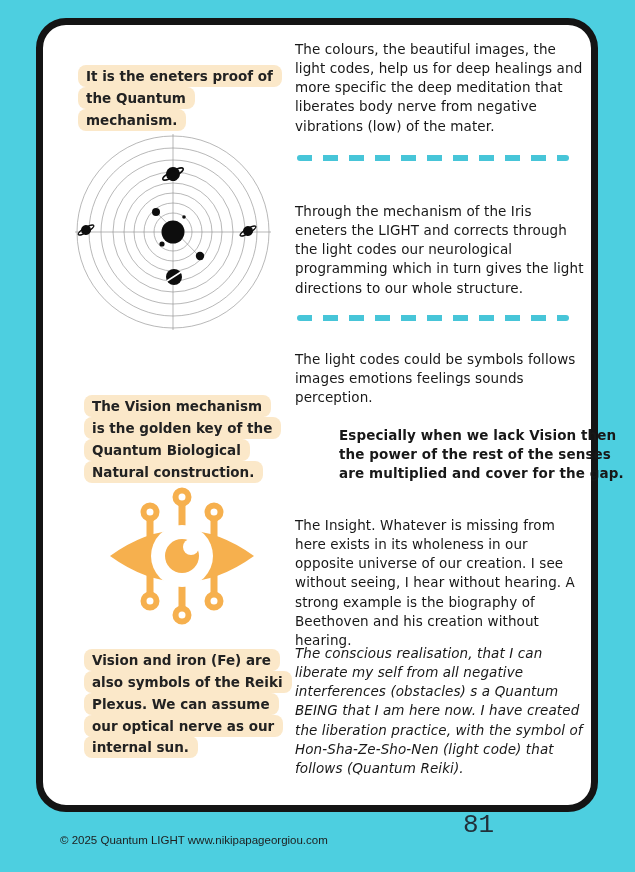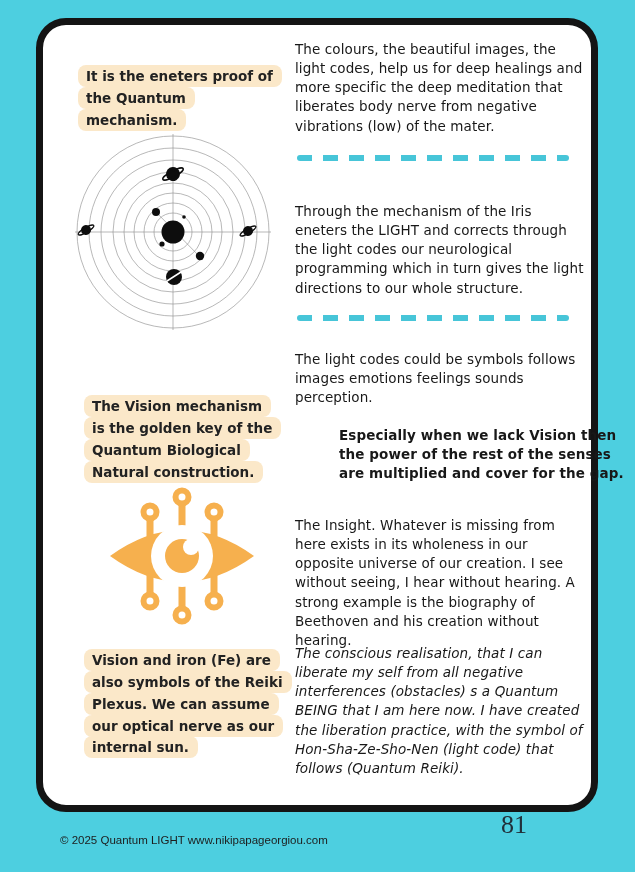--- a/index.html
+++ b/index.html
@@ -56,24 +56,23 @@
   }
 
   
   .footer-copy {
     font-family: "Liberation Sans", sans-serif;
     font-size: 11.5px;
     color: #1d1d1d;
     margin-top: 17px;
   }
   .page-number {
-    font-family: Liberation Serif, serif;
+    font-family: Liberation Mono, monospace;
     font-size: 26px;
     color: #21303a;
-    margin-left: 38px;
   }
 
   svg { display: block; }
 </style>
 </head>
 <body>
 
 <div class="card"></div>
 
 <div class="abs callout" style="left:78px; top:66px; width:205px;">

